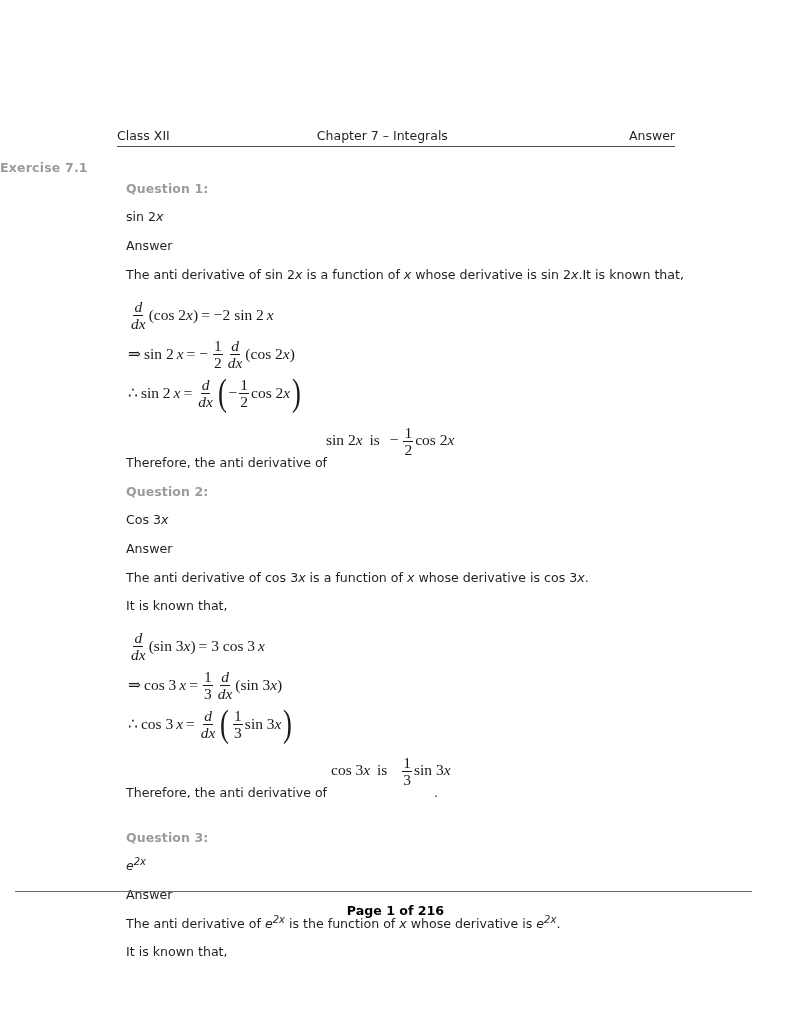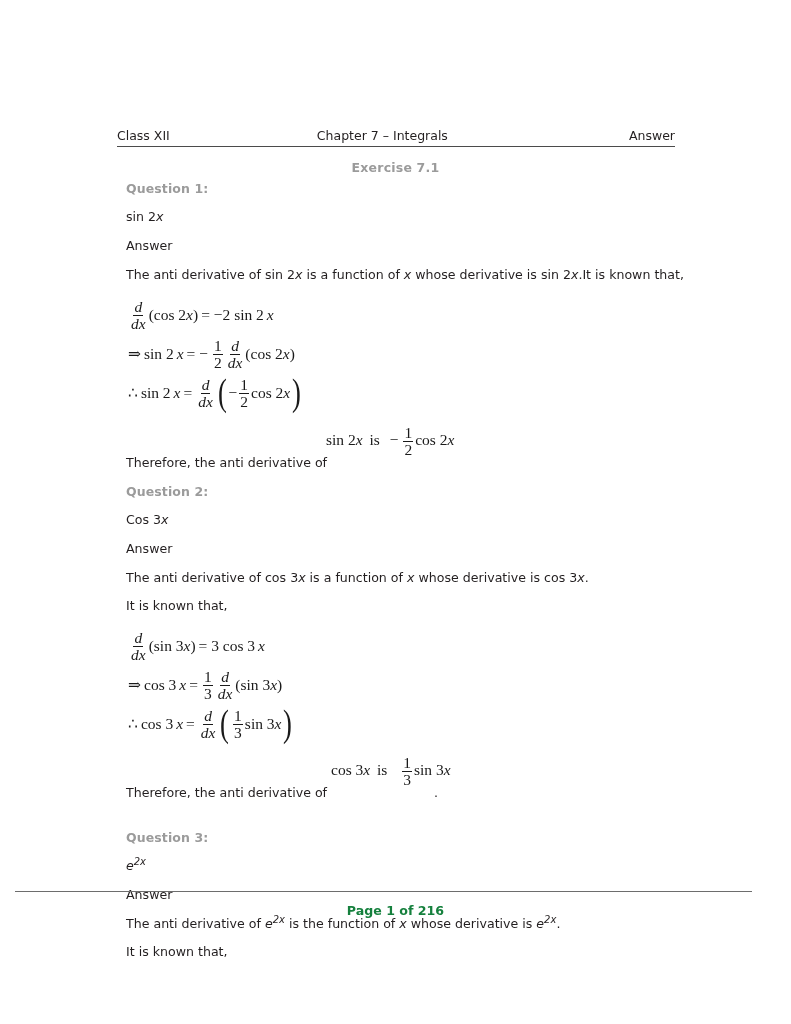--- a/index.html
+++ b/index.html
@@ -42,21 +42,20 @@
     width: 558px;
     height: 0;
     border-top: 1.3px solid #4b4b4b;
   }
 
   .exercise-title {
     position: absolute;
     left: 0;
     top: 160px;
     width: 791px;
-    text-align: center;
     font-size: 12.5px;
     font-weight: bold;
     color: #9b9b9b;
     letter-spacing: 0.2px;
   }
 
   
   .content {
     position: absolute;
     left: 126px;
@@ -161,21 +160,21 @@
     border-top: 1.4px solid #6d6d6d;
   }
   .footer-text {
     position: absolute;
     left: 0;
     top: 903px;
     width: 791px;
     text-align: center;
     font-size: 12.6px;
     font-weight: bold;
-    color: #15803d;
+    color: #000000;
   }
 </style>
 </head>
 <body>
 
 <div class="page">
 
   <div class="header-row">
     <span class="hdr-left">Class XII</span>
     <span class="hdr-center">Chapter 7 – Integrals</span>

